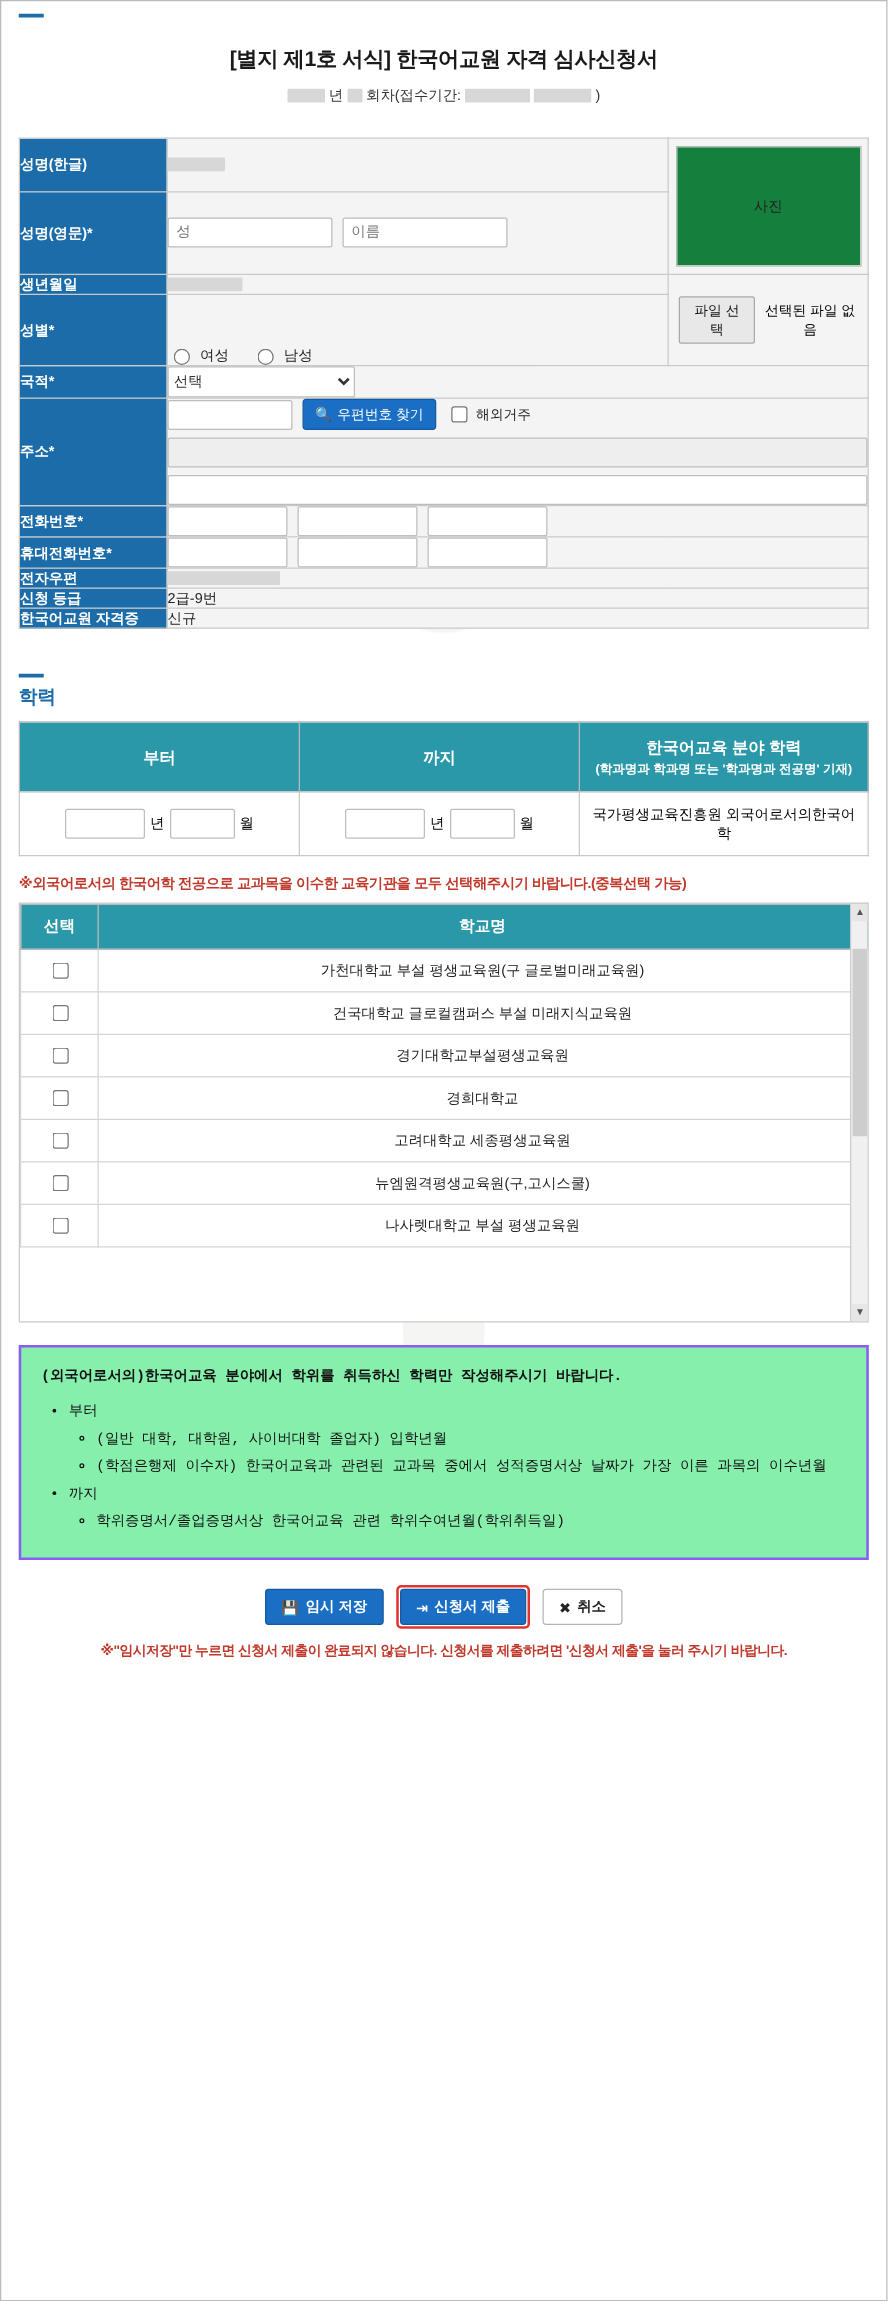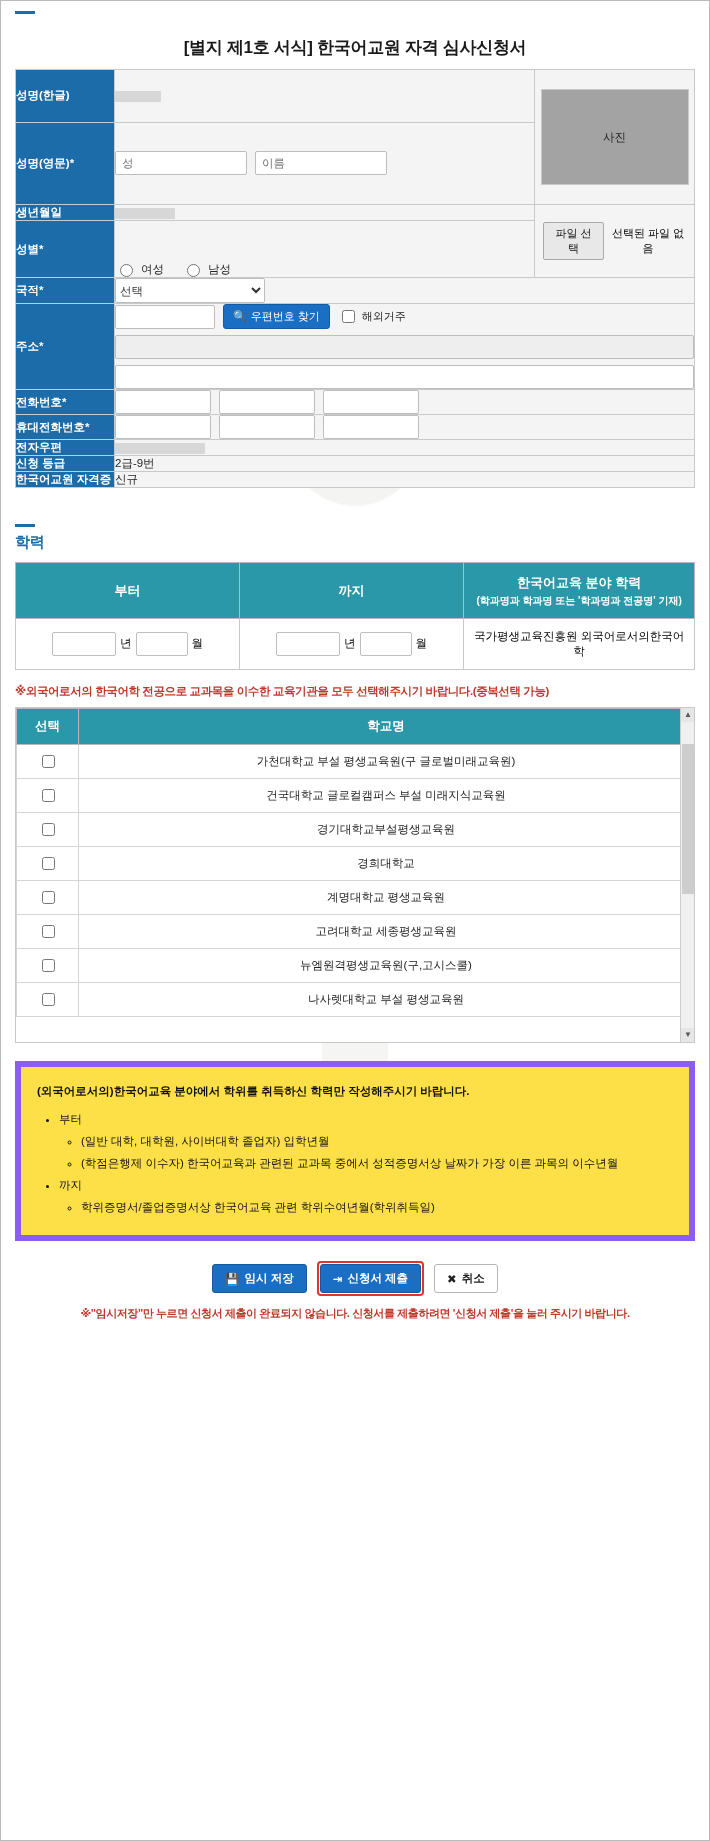--- a/index.html
+++ b/index.html
@@ -73,21 +73,21 @@
   }
 
   table.applicant {
     width: 100%;
     border-collapse: collapse;
     font-size: 11.5px;
     table-layout: fixed;
   }
   table.applicant td { border: 1px solid #c9c9c9; padding: 0; }
   td.lbl {
-    width: 99px;
+    width: 118px;
     background: #1b6ca8;
     color: #fff;
     font-weight: bold;
     text-align: left;
     padding: 9px 10px;
     vertical-align: middle;
     font-size: 11.5px;
   }
   td.val {
     background: #f4f4f4;
@@ -96,23 +96,23 @@
     color: #222;
   }
   td.photo-cell {
     width: 160px;
     background: #f4f4f4;
     text-align: center;
     vertical-align: middle;
   }
   .photo-box {
     width: 148px; height: 96px;
-    margin: 19px auto;
+    margin: 6px auto;
     border: 1px solid #c9c9c9;
-    background: #a3a3a3;
+    background: #15803d;
     display: flex; align-items: center; justify-content: center;
     font-size: 11.5px; color: #222;
   }
   .file-row {
     display: flex; align-items: center; gap: 6px; justify-content: flex-start;
     padding: 6px 8px;
     font-size: 11px;
   }
   .file-btn {
     background: #e8e8e8;
@@ -240,27 +240,28 @@
   }
   .scroll-arrow {
     position: absolute; left: 0; width: 14px; height: 14px;
     display: flex; align-items: center; justify-content: center;
     font-size: 8px; color: #555; background: #e6e6e6;
   }
   .scroll-arrow.up { top: 0; }
   .scroll-arrow.down { bottom: 0; }
 
   .guide-box {
-    border: 6px solid #8b5cf6;
-    background: #fde047;
+    border: 2px solid #8b5cf6;
+    background: #86efac;
     padding: 14px 16px 16px 16px;
     margin-top: 18px;
     font-size: 11.5px;
     color: #111;
     line-height: 1.75;
+    font-family: Liberation Mono, monospace;
   }
   .guide-box .head { font-weight: bold; margin-bottom: 8px; }
   .guide-box ul { margin: 0 0 0 10px; padding-left: 12px; }
   .guide-box ul ul { margin-top: 2px; }
   .guide-box li { margin: 2px 0; }
 
   .btn-row {
     display: flex; justify-content: center; align-items: center; gap: 10px;
     margin: 20px 0 10px 0;
   }
@@ -291,20 +292,29 @@
 <body>
 
 <div class="page">
   <div class="watermark"></div>
   <div class="content">
 
     <div class="top-rule"></div>
 
     <h1 class="form-title">[별지 제1호 서식] 한국어교원 자격 심사신청서</h1>
 
+    <div class="subtitle">
+      <span class="redact w30"></span>
+      <span>년</span>
+      <span class="redact w12"></span>
+      <span>회차(접수기간:</span>
+      <span class="redact w52"></span>
+      <span class="redact w46"></span>
+      <span>)</span>
+    </div>
 
 
     <table class="applicant">
       <tbody>
         <tr>
           <td class="lbl">성명(한글)</td>
           <td class="val">
             <span class="redact w46"></span>
           </td>
           <td class="photo-cell" rowspan="2">
@@ -470,24 +480,20 @@
             <td class="c1"><input type="checkbox" style=""></td>
             <td>건국대학교 글로컬캠퍼스 부설 미래지식교육원</td>
           </tr>
           <tr>
             <td class="c1"><input type="checkbox" style=""></td>
             <td>경기대학교부설평생교육원</td>
           </tr>
           <tr>
             <td class="c1"><input type="checkbox" style=""></td>
             <td>경희대학교</td>
-          </tr>
-          <tr>
-            <td class="c1"><input type="checkbox" style=""></td>
-            <td>계명대학교 평생교육원</td>
           </tr>
           <tr>
             <td class="c1"><input type="checkbox" style=""></td>
             <td>고려대학교 세종평생교육원</td>
           </tr>
           <tr>
             <td class="c1"><input type="checkbox" style=""></td>
             <td>뉴엠원격평생교육원(구,고시스쿨)</td>
           </tr>
           <tr>

